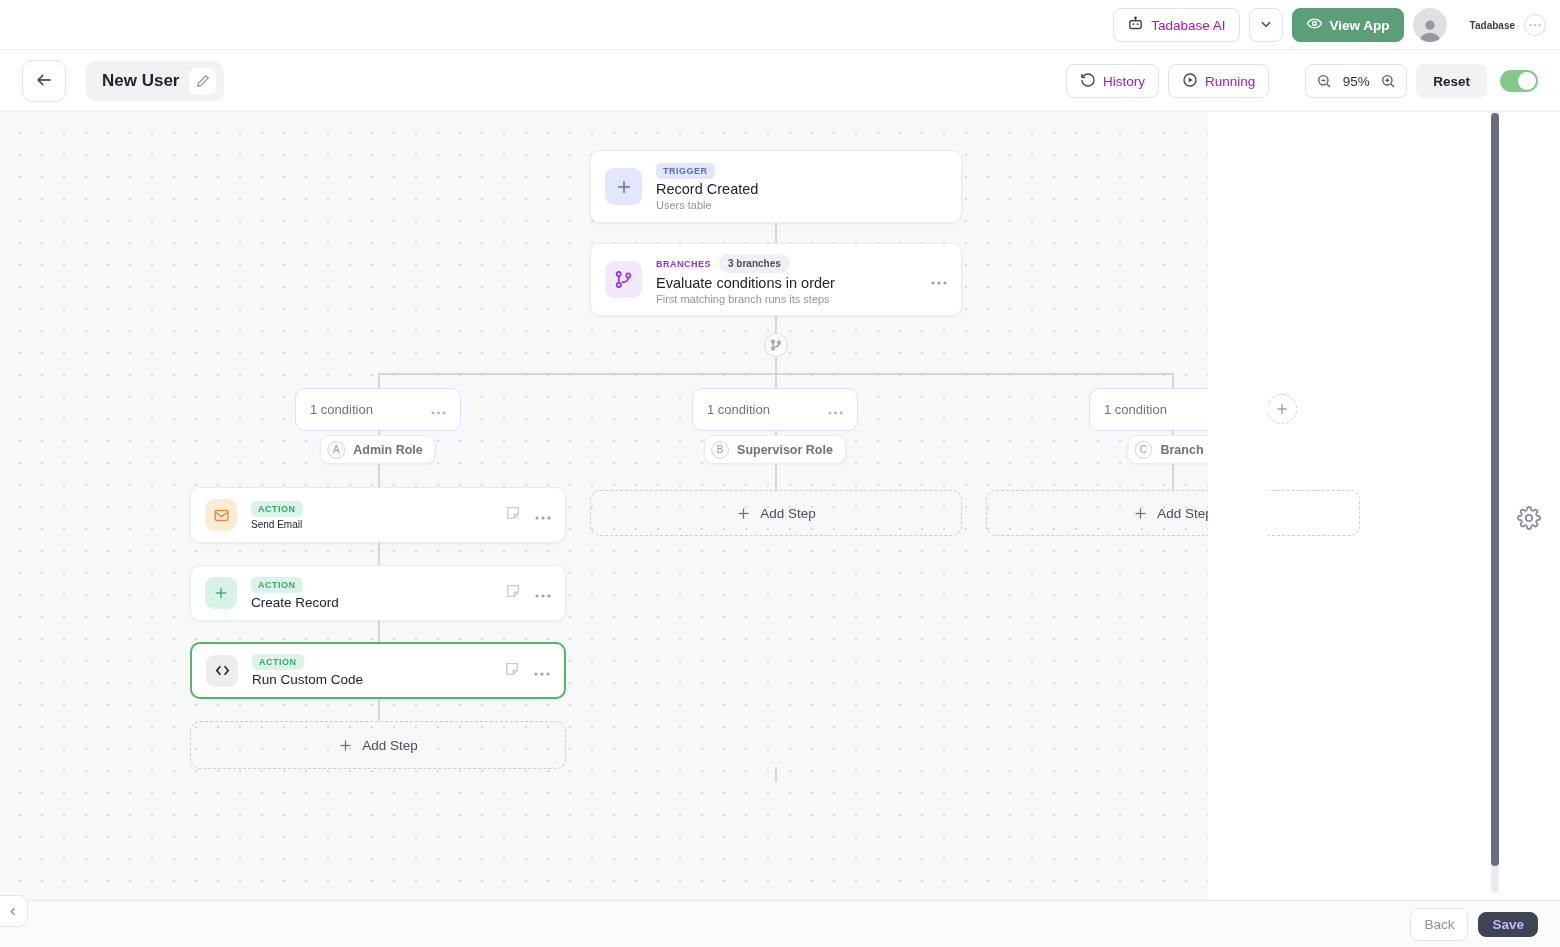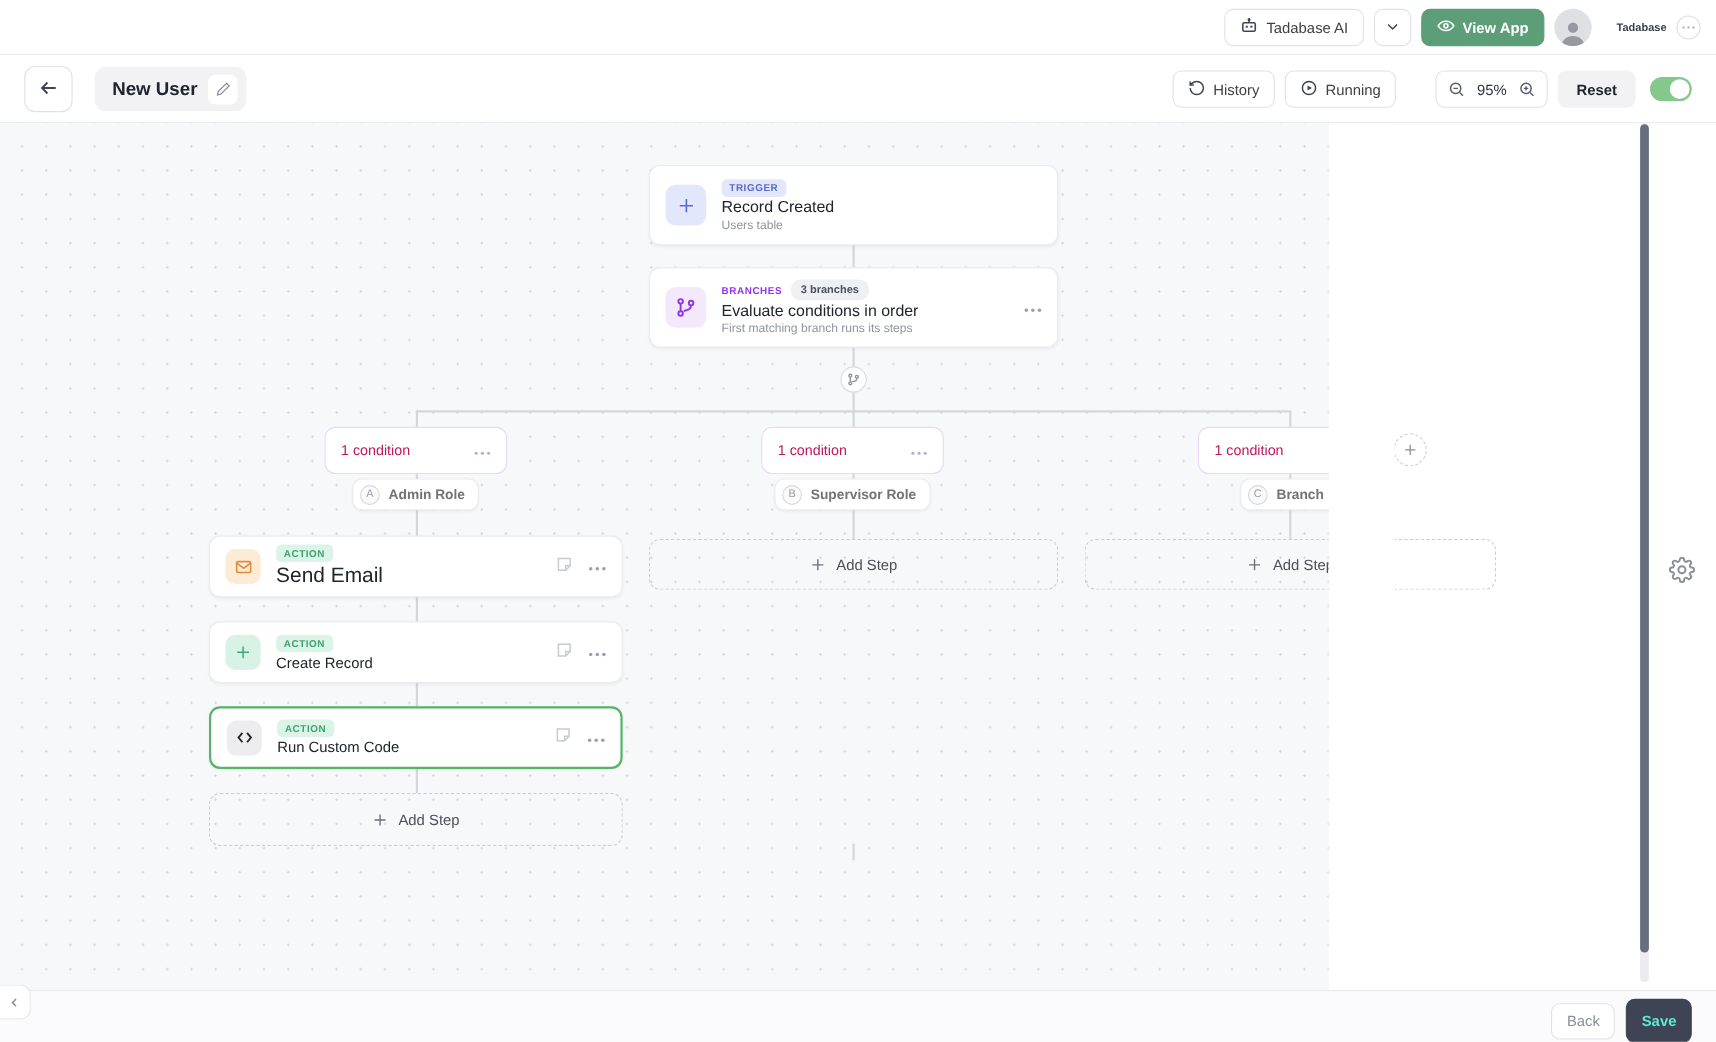--- a/index.html
+++ b/index.html
@@ -9,21 +9,21 @@
   
   .header { position:absolute; top:0; left:0; width:1560px; height:50px; background:#fff; border-bottom:1px solid #e9eaee; }
   .searchwrap { position:absolute; left:407px; top:6px; width:383px; height:37px; border:1px solid #dfe1e6; border-radius:7px; display:flex; align-items:center; background:#fff; }
   .searchmain { flex:1; display:flex; align-items:center; gap:9px; padding:0 12px; height:100%; }
   .searchmain input { border:none; outline:none; flex:1; font-size:14px; color:#3c414c; font-family:"Liberation Sans", sans-serif; background:transparent; }
   .searchmain input::placeholder { color:#8f949e; }
   .shortcut { font-size:13px; color:#5f6470; white-space:nowrap; }
   .ai-seg { display:flex; align-items:center; gap:6px; height:100%; padding:0 11px; border-left:1px solid #dfe1e6; cursor:pointer; }
   .ai-seg .ai-txt { color:#7b61d6; font-size:15px; font-weight:bold; }
   .hdr-right { position:absolute; right:14px; top:0; height:50px; display:flex; align-items:center; gap:9px; }
-  .btn { display:inline-flex; align-items:center; gap:7px; border:1px solid #e0e2e7; background:#fff; border-radius:8px; height:34px; padding:0 13px; font-size:13.5px; color:#404040; cursor:pointer; font-family:"Liberation Sans", sans-serif; }
+  .btn { display:inline-flex; align-items:center; gap:7px; border:1px solid #e0e2e7; background:#fff; border-radius:8px; height:34px; padding:0 13px; font-size:13.5px; color:#a21caf; cursor:pointer; font-family:"Liberation Sans", sans-serif; }
   .btn-green { background:#5b9e78; border-color:#5b9e78; color:#fff; font-weight:bold; }
   .btn-square { width:34px; justify-content:center; padding:0; }
   .avatar { width:34px; height:34px; border-radius:50%; background:#dfe0e4; display:flex; align-items:flex-end; justify-content:center; overflow:hidden; }
   .acct-name { font-size:10px; font-weight:bold; color:#3a3f4b; margin-left:14px; }
   .dots-circle { width:22px; height:22px; border:1px solid #dcdde2; border-radius:50%; display:flex; align-items:center; justify-content:center; cursor:pointer; }
 
   
   .toolbar { position:absolute; top:50px; left:0; width:1560px; height:62px; background:#fff; border-bottom:1px solid #e9eaee; }
   .back-btn { position:absolute; left:22px; top:10px; width:44px; height:42px; border:1px solid #dfe1e6; border-radius:10px; background:#fff; display:flex; align-items:center; justify-content:center; cursor:pointer; }
   .title-pill { position:absolute; left:86px; top:11px; height:40px; background:#f2f2f5; border-radius:10px; display:flex; align-items:center; gap:10px; padding:0 8px 0 16px; }
@@ -62,37 +62,37 @@
   .node-title { font-size:14.5px; color:#20242e; }
   .node-sub { font-size:11px; color:#8f949e; }
   .node-right { margin-left:auto; display:flex; align-items:center; gap:14px; }
   .selected { border:2px solid #57b365; }
 
   .conn-v { position:absolute; width:1.5px; background:#d4d6dc; }
   .conn-h { position:absolute; height:1.5px; background:#d4d6dc; }
   .conn-circle { position:absolute; width:24px; height:24px; background:#fff; border:1px solid #d9dbe0; border-radius:50%; display:flex; align-items:center; justify-content:center; }
 
   .cond { position:absolute; width:166px; height:43px; background:#fff; border:1px solid #e7d9f8; border-radius:10px; display:flex; align-items:center; justify-content:space-between; padding:0 14px; cursor:pointer; }
-  .cond-label { font-size:13px; color:#be185d; }
+  .cond-label { font-size:13px; color:#737373; }
   .add-branch { position:absolute; width:30px; height:30px; border:1.5px dashed #c9ccd4; border-radius:50%; display:flex; align-items:center; justify-content:center; cursor:pointer; background:transparent; }
 
   .bpill { position:absolute; height:29px; background:#fff; border:1px solid #ececf0; border-radius:9px; box-shadow:0 1px 2px rgba(25,30,45,0.05); display:flex; align-items:center; gap:8px; padding:0 12px 0 6px; transform:translateX(-50%); }
   .letter-c { width:18px; height:18px; border:1px solid #d6d8dd; border-radius:50%; display:flex; align-items:center; justify-content:center; font-size:10px; color:#9a9ea8; background:#fafafb; }
   .bpill-name { font-size:12.5px; font-weight:bold; color:#737373; }
 
   .addstep { position:absolute; border:1.5px dashed #cbced6; border-radius:10px; display:flex; align-items:center; justify-content:center; gap:9px; color:#4a4f5a; font-size:13.5px; cursor:pointer; }
 
   .banner { position:absolute; left:308px; top:670px; width:935px; height:50px; background:#e4e7fb; border:1px solid #5b5fd6; border-radius:7px; display:flex; align-items:center; gap:10px; padding:0 18px; }
   .banner-text { font-size:13px; color:#4141cc; }
 
   
   .footer { position:absolute; top:900px; left:0; width:1560px; height:47px; background:#fbfbfd; border-top:1px solid #e8e9ec; }
   .foot-right { position:absolute; right:22px; top:7px; display:flex; align-items:center; gap:10px; }
   .btn-back { color:#8b8f99; height:33px; }
-  .btn-save { background:#3f4454; border-color:#3f4454; color:#5eead4; font-weight:bold; height:40px; }
+  .btn-save { background:#3f4454; border-color:#3f4454; color:#c4b5fd; font-weight:bold; height:25px; }
   .collapse-tab { position:absolute; left:0; top:895px; width:28px; height:32px; background:#fff; border:1px solid #e4e5e9; border-left:none; border-radius:0 9px 9px 0; display:flex; align-items:center; justify-content:center; cursor:pointer; z-index:5; }
 </style>
 </head>
 <body>
 
 <div class="app">
 
   <div class="header">
     <div class="hdr-right">
       <button class="btn">
@@ -323,21 +323,21 @@
       <div class="node-icon ni-orange">
         <svg width="17" height="17" viewBox="0 0 24 24" fill="none" stroke="#e08a3a" stroke-width="2">
             <rect x="3" y="5" width="18" height="14" rx="2"></rect>
             <polyline points="3 7 12 13.5 21 7"></polyline>
           </svg>
       </div>
       <div class="node-text">
         <div class="badge-row">
             <span class="badge badge-action">ACTION</span>
           </div>
-        <span class="node-title" style="font-size:19px">Send Email</span>
+        <span class="node-title" style="font-size:10px">Send Email</span>
       </div>
       <div class="node-right">
         <span><svg width="16" height="16" viewBox="0 0 24 24" fill="none" stroke="#c6cad2" stroke-width="2">
               <path d="M4 4h16v10l-6 6H4z"></path>
               <path d="M14 20v-6h6"></path>
             </svg></span>
         <span><svg width="16" height="4" viewBox="0 0 16 4">
               <circle cx="2" cy="2" r="1.6" fill="#9aa0ab"></circle>
               <circle cx="8" cy="2" r="1.6" fill="#9aa0ab"></circle>
               <circle cx="14" cy="2" r="1.6" fill="#9aa0ab"></circle>

